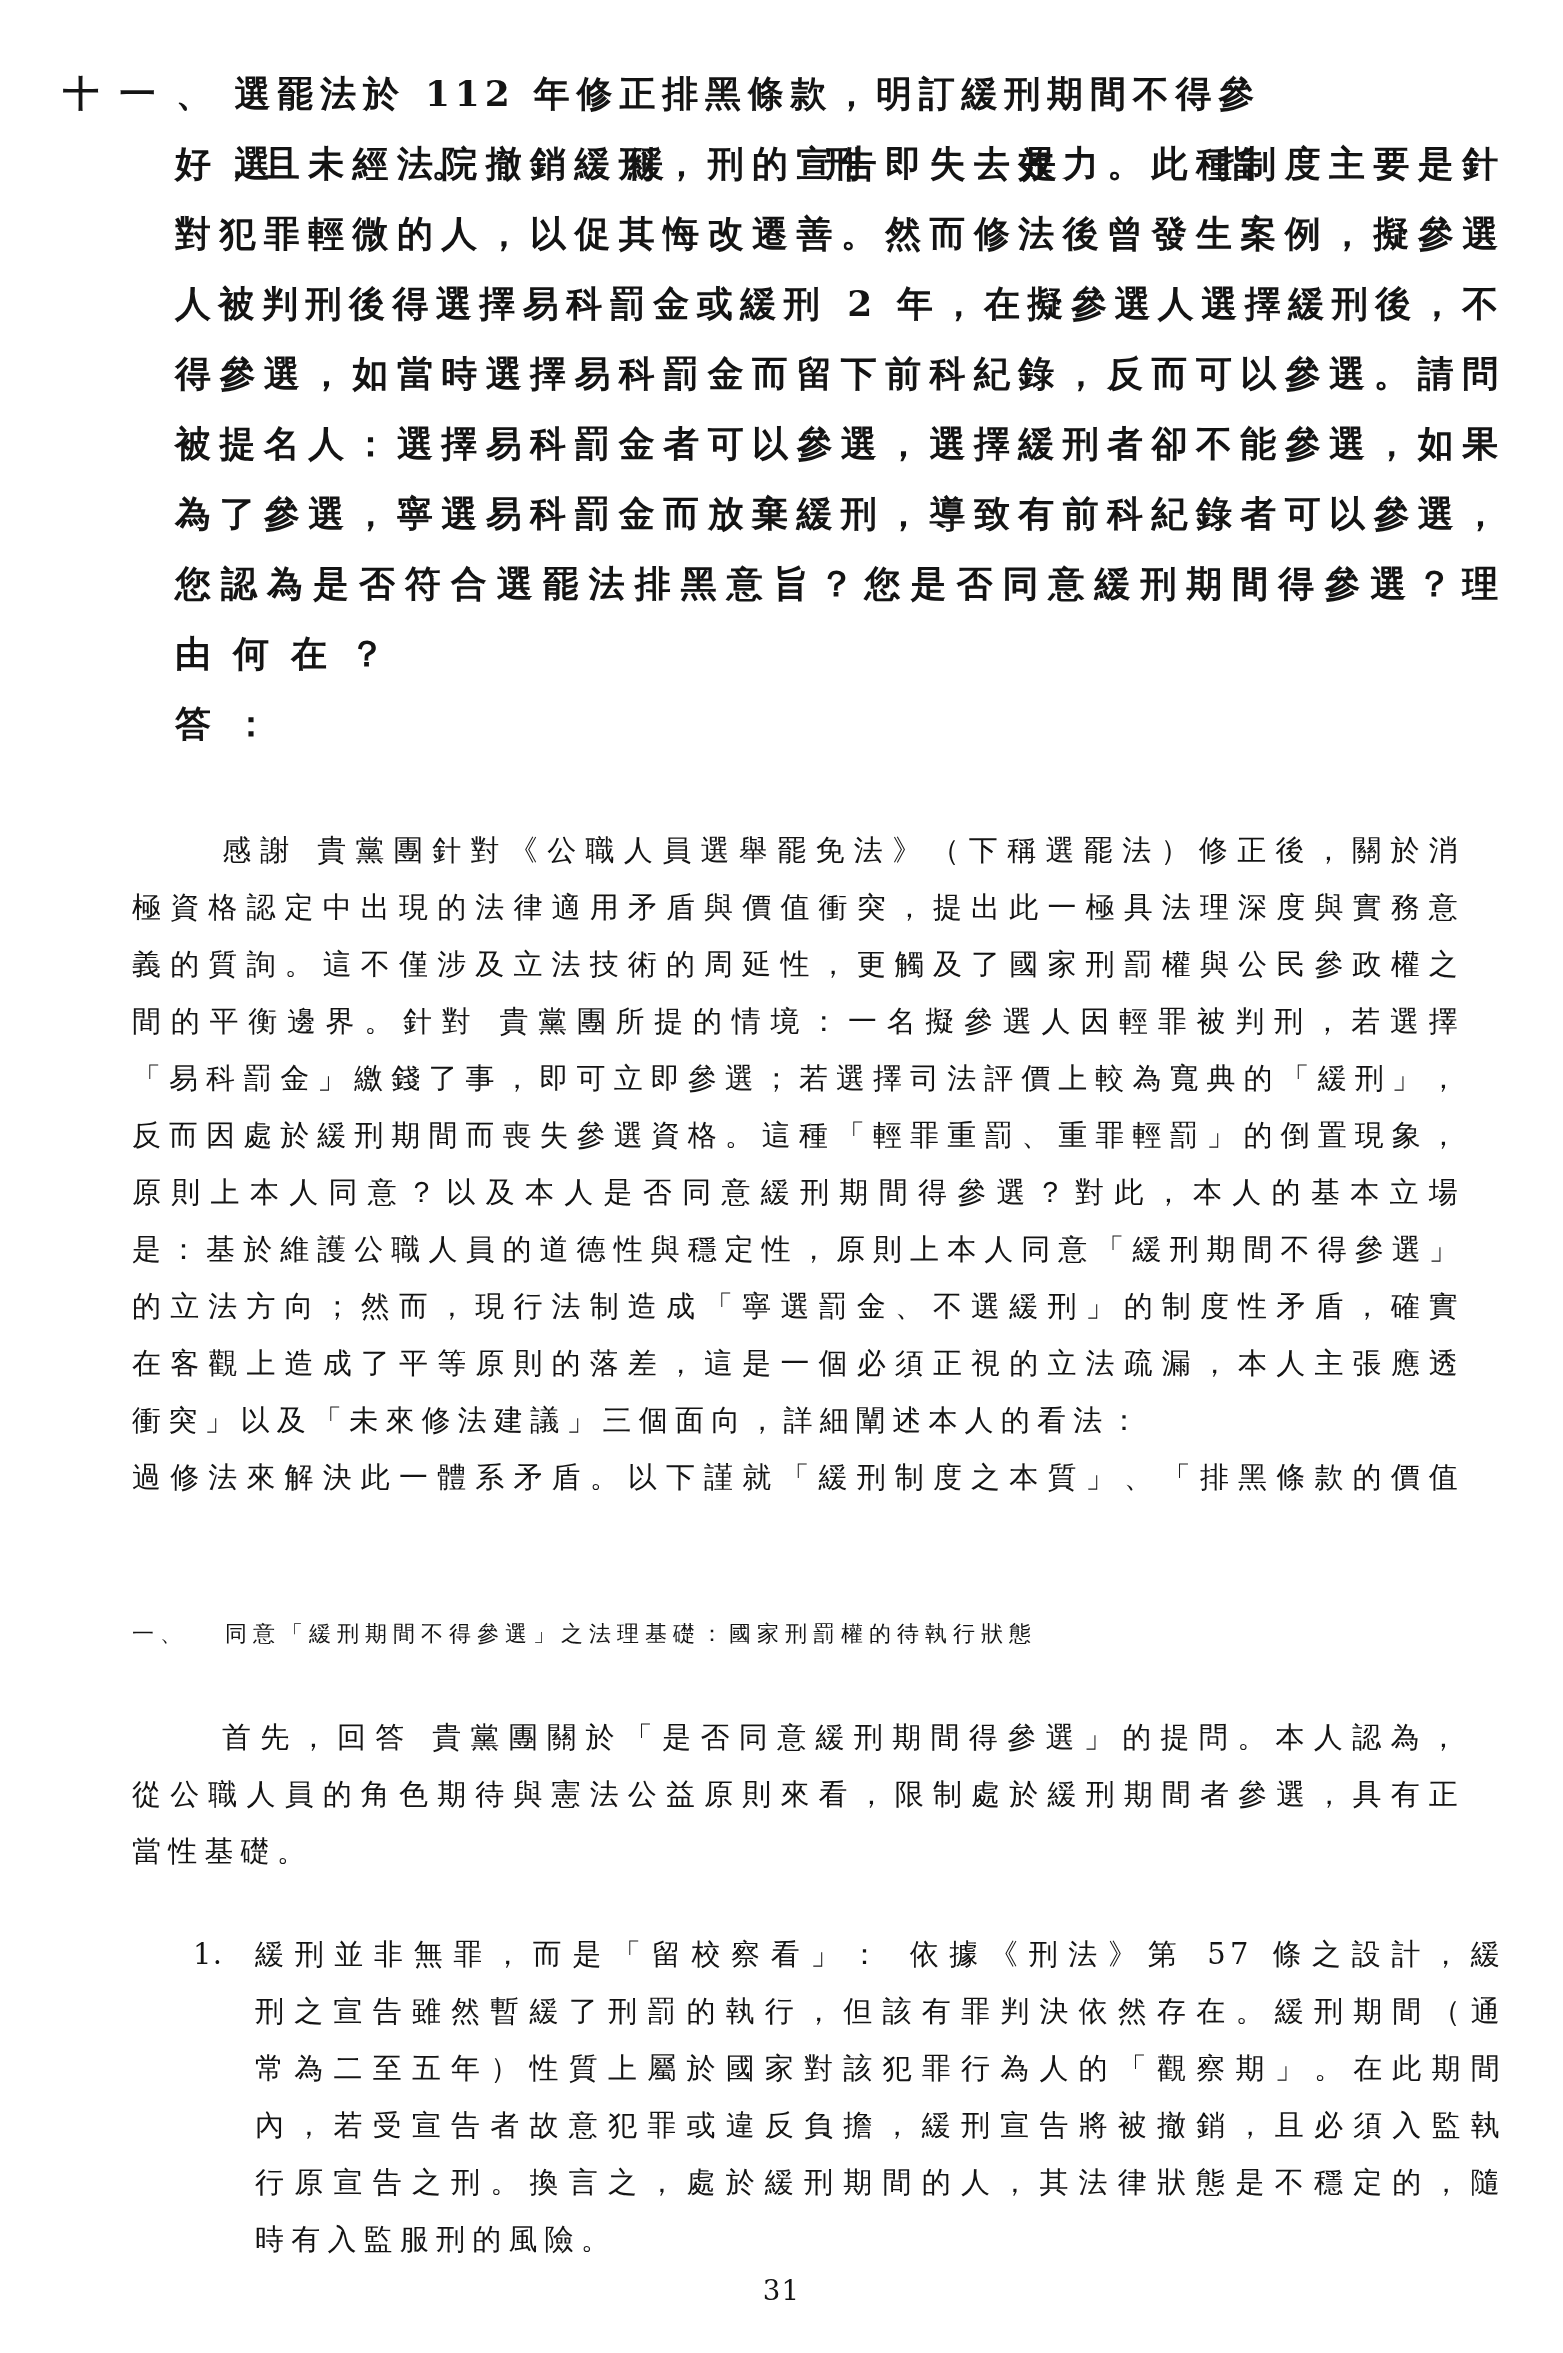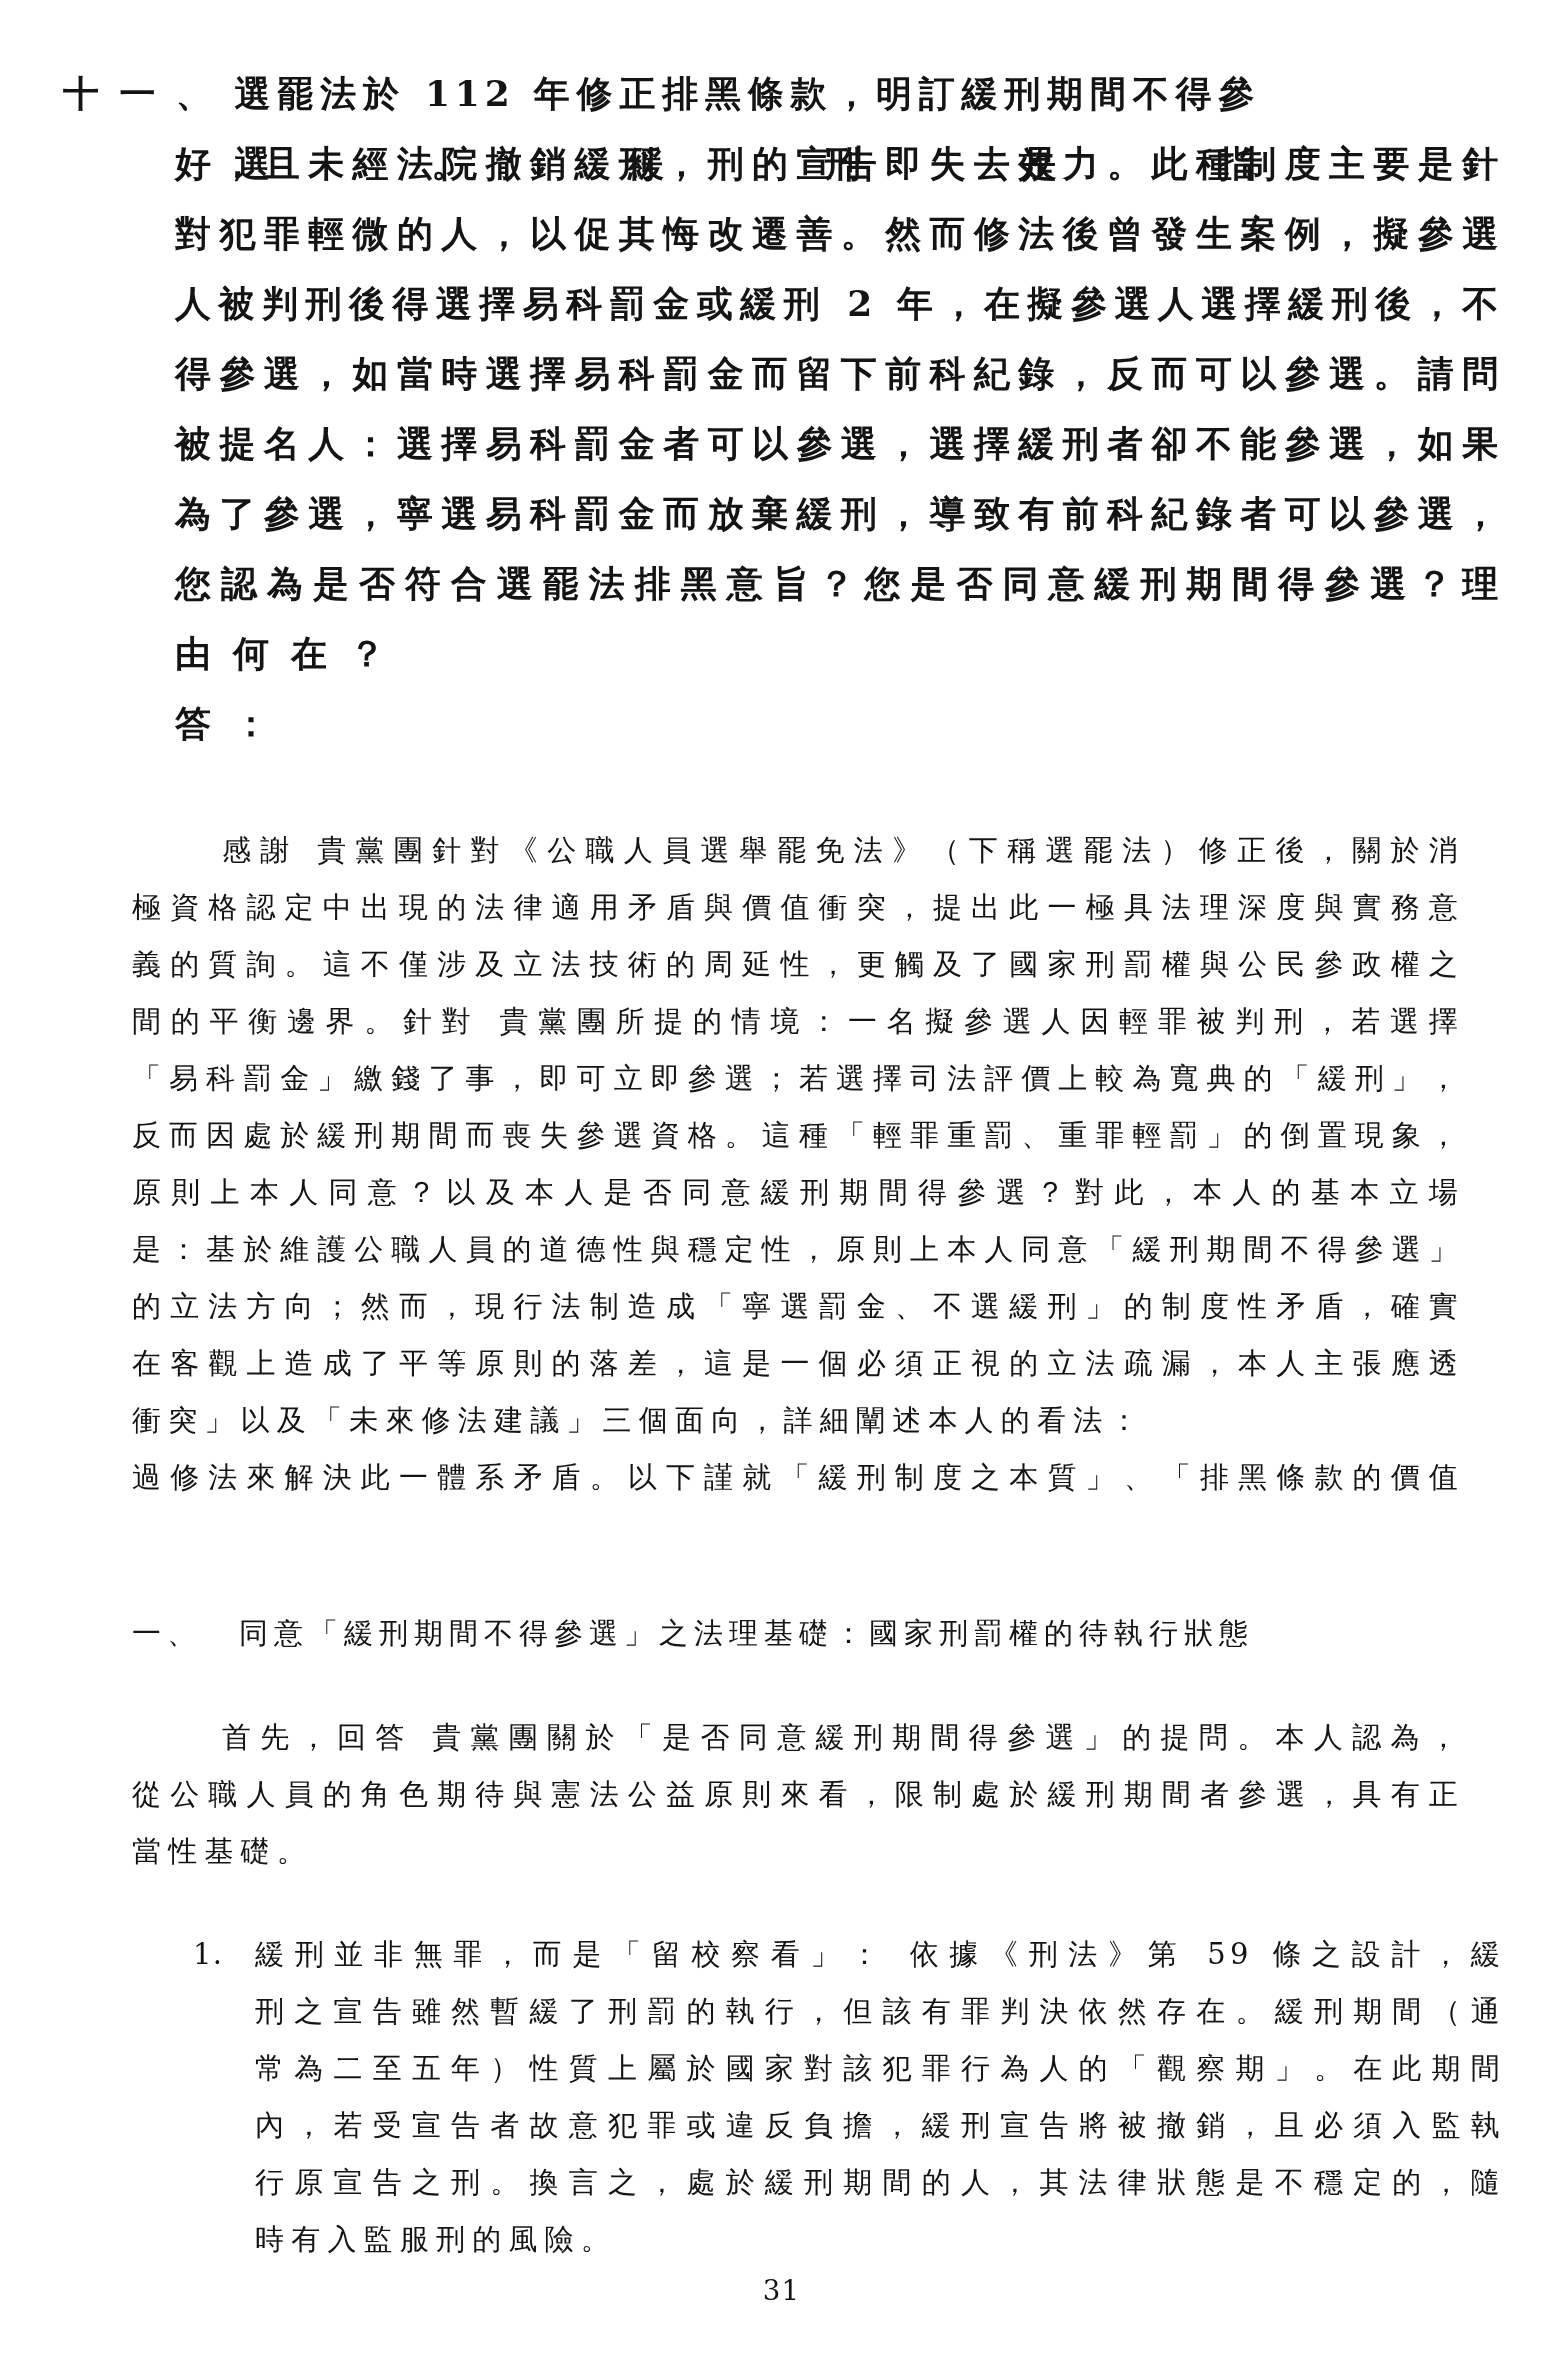--- a/index.html
+++ b/index.html
@@ -24,21 +24,21 @@
   .q-left{letter-spacing:22px;}
 
   
   .body-line{height:57px;line-height:57px;font-size:29px;white-space:nowrap;}
   .b-just{text-align:justify;text-align-last:justify;white-space:normal;letter-spacing:4.2px;}
   .b-left{letter-spacing:7.2px;}
 
   .para1{position:absolute;top:822px;left:132px;width:1330px;}
   .para1 .indent{text-indent:90px;}
 
-  .sec-heading{position:absolute;top:1605px;left:132px;font-size:29px;height:57px;line-height:57px;white-space:nowrap;letter-spacing:6px;}
+  .sec-heading{position:absolute;top:1605px;left:132px;font-size:22px;height:57px;line-height:57px;white-space:nowrap;letter-spacing:6px;}
   .sec-num{margin-right:37px;}
 
   .para2{position:absolute;top:1709px;left:132px;width:1330px;}
   .para2 .indent{text-indent:90px;}
 
   .list-item{position:absolute;top:1926px;left:255px;width:1249px;}
   .list-num{position:absolute;top:1926px;left:193px;font-size:29px;height:57px;line-height:57px;letter-spacing:1.2px;}
 
   .page-num{position:absolute;top:2273px;left:0;width:1563px;text-align:center;font-size:27.6px;line-height:36px;letter-spacing:1.2px;}
 </style>
@@ -83,21 +83,21 @@
   </div>
 
   <div class="para2">
     <div class="body-line b-just indent">首先，回答 貴黨團關於「是否同意緩刑期間得參選」的提問。本人認為，</div>
     <div class="body-line b-just">從公職人員的角色期待與憲法公益原則來看，限制處於緩刑期間者參選，具有正</div>
     <div class="body-line b-left">當性基礎。</div>
   </div>
 
   <div class="list-num">1.</div>
   <div class="list-item">
-    <div class="body-line b-just">緩刑並非無罪，而是「留校察看」： 依據《刑法》第 59 條之設計，緩</div>
+    <div class="body-line b-just">緩刑並非無罪，而是「留校察看」： 依據《刑法》第 57 條之設計，緩</div>
     <div class="body-line b-just">刑之宣告雖然暫緩了刑罰的執行，但該有罪判決依然存在。緩刑期間（通</div>
     <div class="body-line b-just">常為二至五年）性質上屬於國家對該犯罪行為人的「觀察期」。在此期間</div>
     <div class="body-line b-just">內，若受宣告者故意犯罪或違反負擔，緩刑宣告將被撤銷，且必須入監執</div>
     <div class="body-line b-just">行原宣告之刑。換言之，處於緩刑期間的人，其法律狀態是不穩定的，隨</div>
     <div class="body-line b-left">時有入監服刑的風險。</div>
   </div>
 
   <div class="page-num">31</div>
 
 </div>

